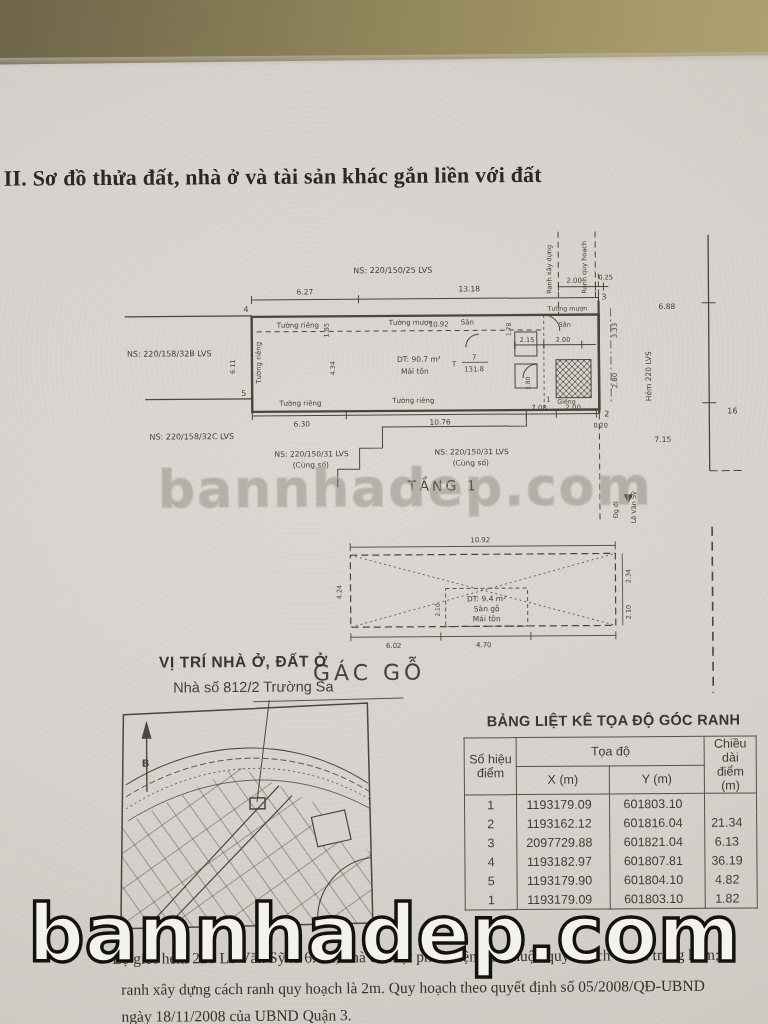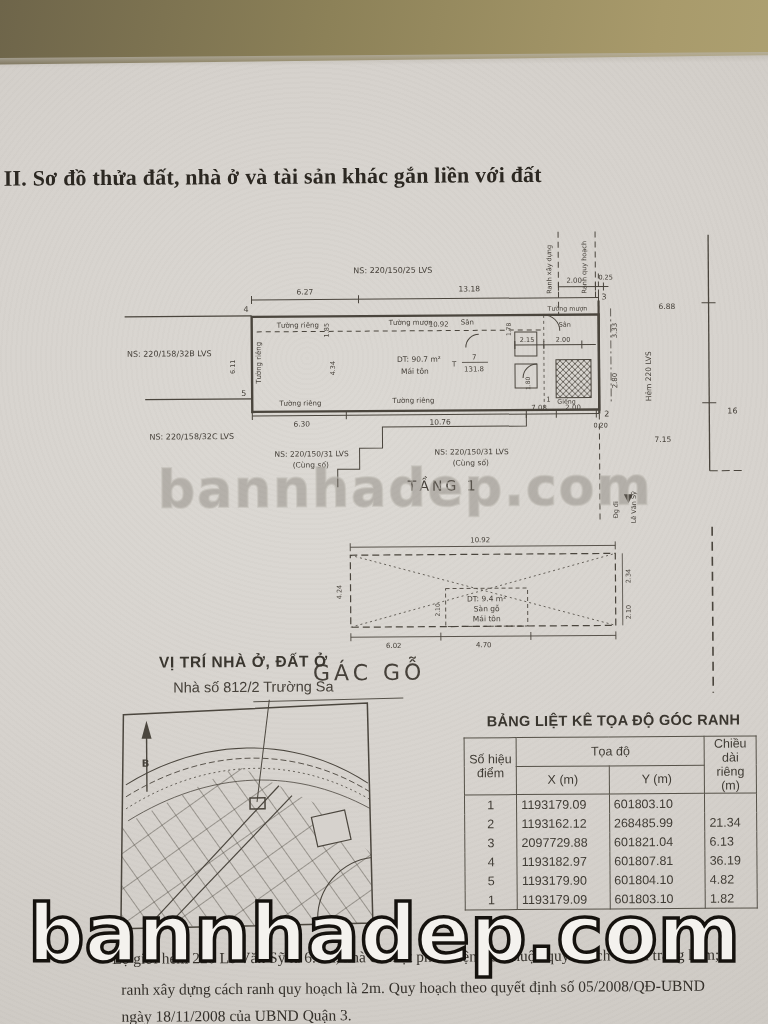--- a/index.html
+++ b/index.html
@@ -28,21 +28,21 @@
     font-weight:bold;font-size:52px;letter-spacing:2px;color:rgba(118,113,106,.38);
     -webkit-text-stroke:2px rgba(190,186,178,.55);}
   .loc-heading{position:absolute;left:158px;top:652px;font-size:15.5px;font-weight:bold;color:#3a362f;letter-spacing:.6px;}
   .loc-sub{position:absolute;left:172px;top:678px;font-size:14.5px;color:#46413a;}
   .loc-underline{position:absolute;left:252px;top:699px;width:150px;height:0;border-top:1.2px solid #56524a;transform:rotate(-1deg);}
   .tbl-wrap{position:absolute;left:462px;top:714px;width:300px;}
   .tbl-title{font-size:14.5px;font-weight:bold;color:#3a362f;text-align:center;letter-spacing:.3px;margin-bottom:8px;}
   table.coords{border-collapse:collapse;width:293px;color:#403c35;}
   table.coords th, table.coords td{border:1.2px solid #565249;font-size:12.5px;font-weight:normal;padding:0 4px;}
   table.coords th{height:24px;}
-  table.coords td{height:19px;text-align:left;padding-right:12px;}
+  table.coords td{height:19px;text-align:center;padding-right:12px;}
   table.coords td.pt{text-align:center;padding-right:4px;}
   table.coords td{border-top:none;border-bottom:none;}
   table.coords tr.top-row td{border-top:1.2px solid #565249;}
   table.coords tr.bottom-row td{border-bottom:1.2px solid #565249;}
   .wm-big{position:absolute;left:14px;top:888px;width:740px;text-align:center;
     font-family:"DejaVu Sans",sans-serif;font-weight:bold;font-size:79px;letter-spacing:0px;
     color:#f4f2ee;-webkit-text-stroke:3.5px #15120e;text-shadow:0 0 2px rgba(0,0,0,.6);z-index:30;} 
   .note1{position:absolute;left:100px;top:948px;width:660px;font-family:"Liberation Serif",serif;font-size:15.5px;color:#35312b;}
   .note2{position:absolute;left:118px;top:979px;width:650px;font-family:"Liberation Serif",serif;font-size:15.5px;color:#35312b;}
   .note3{position:absolute;left:118px;top:1006px;width:650px;font-family:"Liberation Serif",serif;font-size:15.5px;color:#35312b;}
@@ -254,37 +254,37 @@
     <table class="coords">
       <tbody>
           <tr>
         <th rowspan="2" style="width:58px;margin-left:28px;">
           <span>Số hiệu</span><br>
           <span>điểm</span>
         </th>
         <th colspan="2">Tọa độ</th>
         <th rowspan="2" style="width:46px;margin-top:8px;">
           <span>Chiều dài</span><br>
-          <span>riêng (m)</span>
+          <span>điểm (m)</span>
         </th>
       </tr>
       <tr>
         <th style="width:92px;">X (m)</th>
         <th style="width:104px;">Y (m)</th>
       </tr>
       <tr class="top-row">
         <td class="pt">1</td>
         <td>1193179.09</td>
         <td>601803.10</td>
         <td></td>
       </tr>
       <tr>
         <td class="pt">2</td>
         <td>1193162.12</td>
-        <td>268485.99</td>
+        <td>601816.04</td>
         <td>21.34</td>
       </tr>
       <tr>
         <td class="pt">3</td>
         <td>2097729.88</td>
         <td>601821.04</td>
         <td>6.13</td>
       </tr>
       <tr>
         <td class="pt">4</td>

